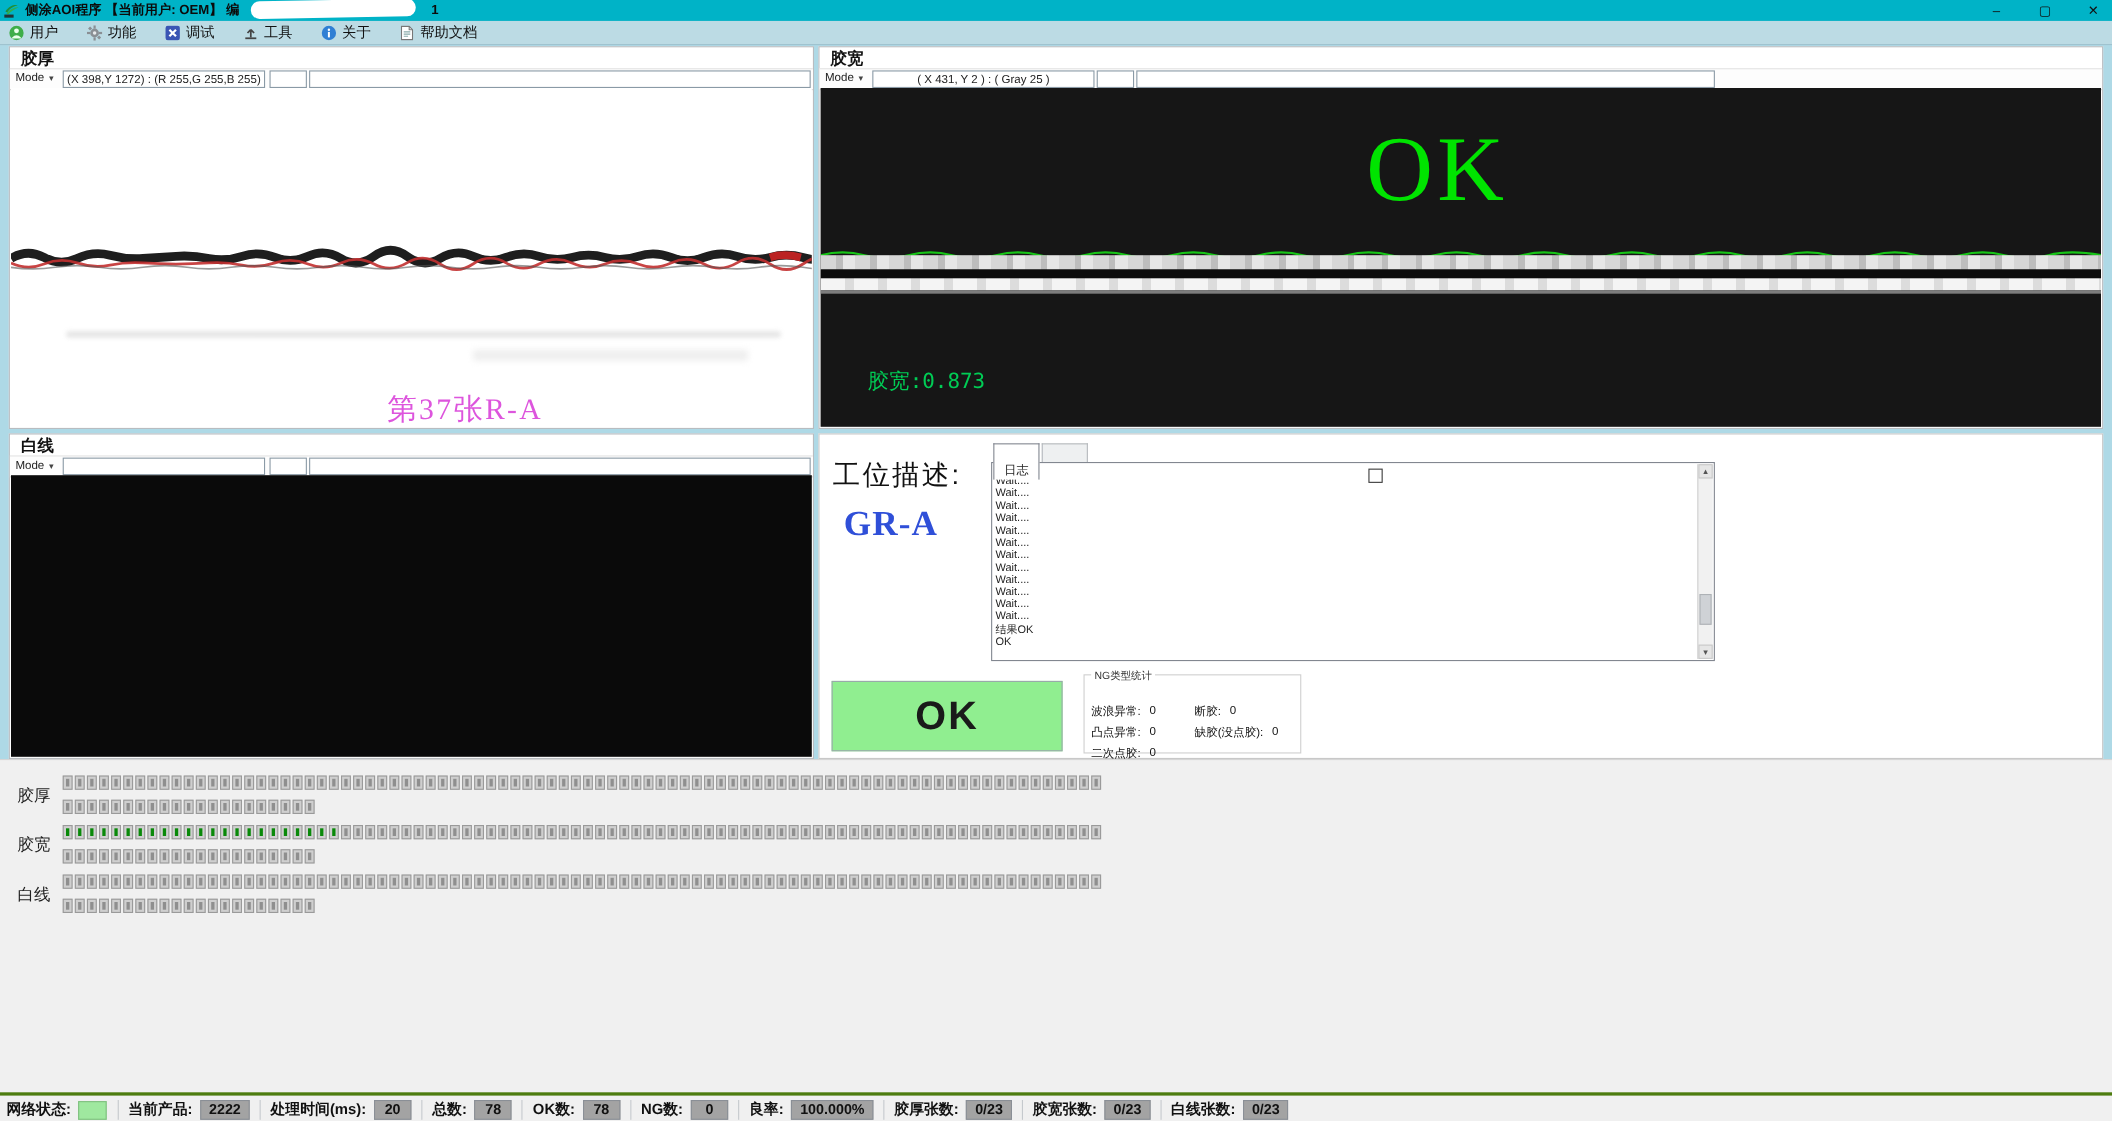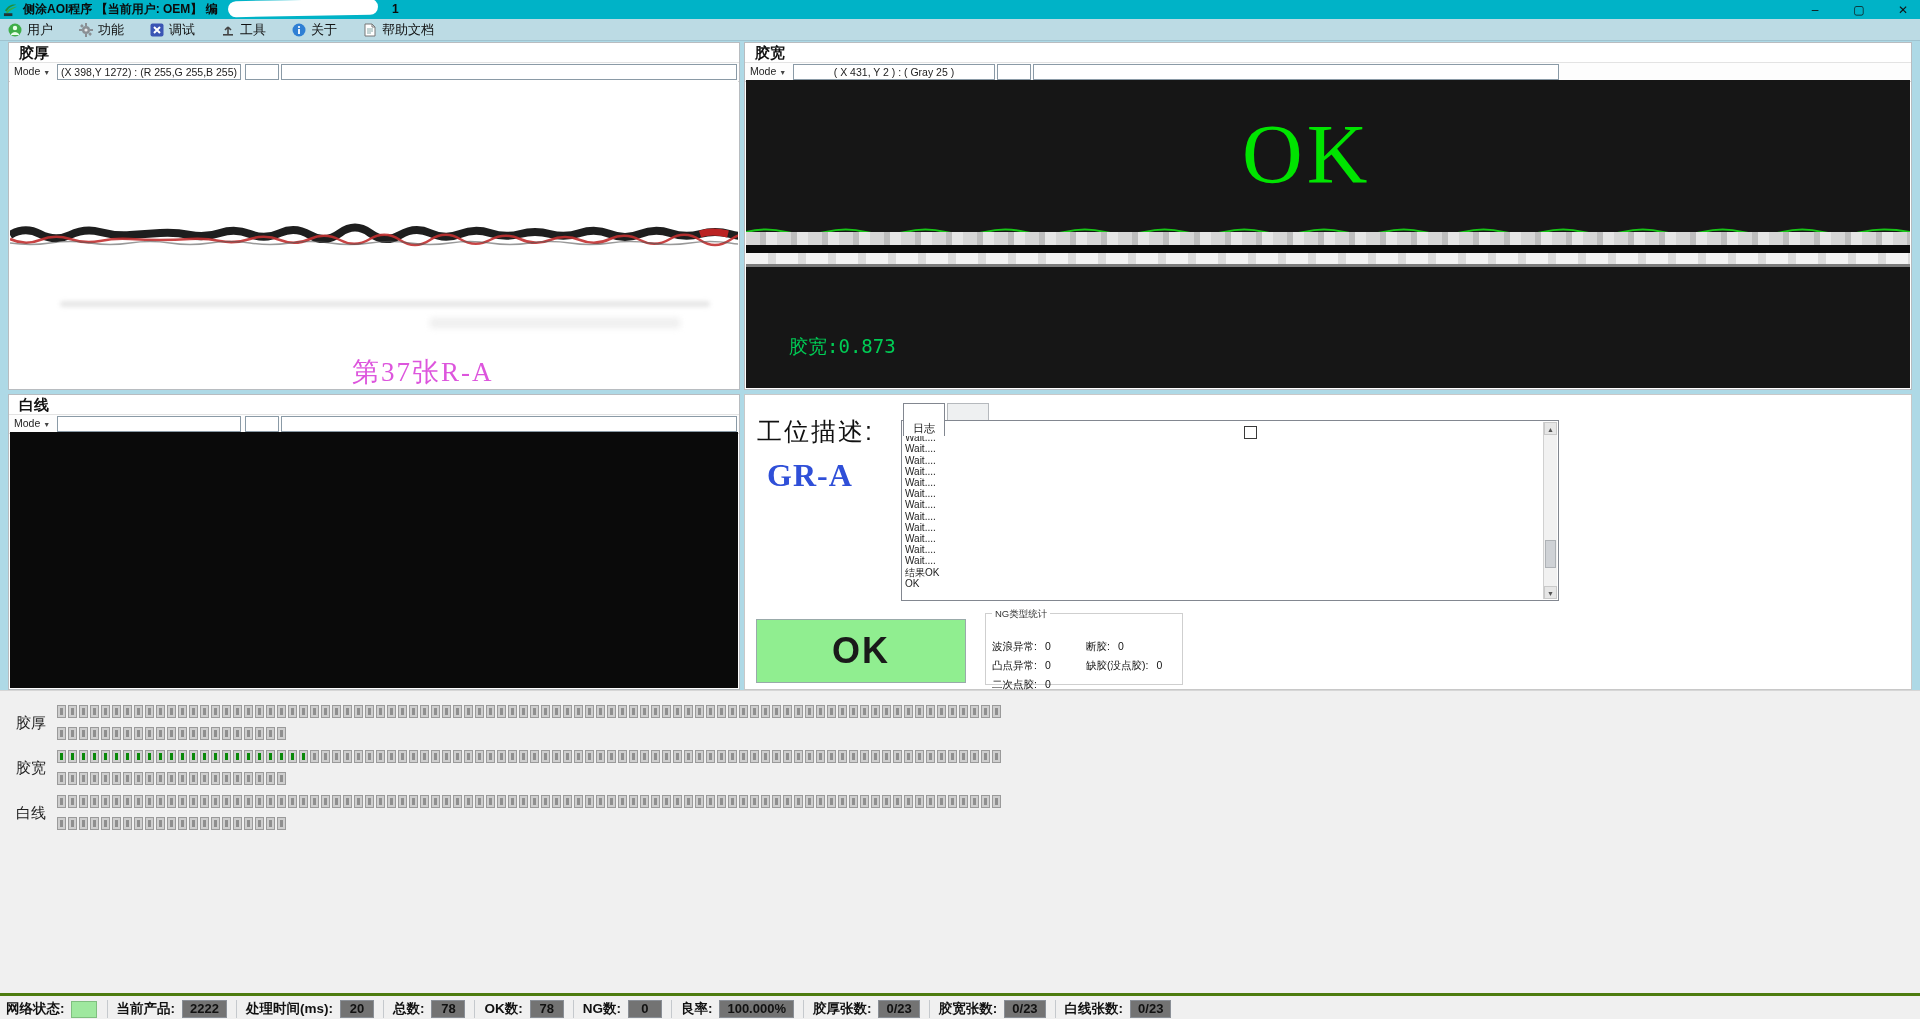--- a/index.html
+++ b/index.html
@@ -118,21 +118,21 @@
   .sq{width:9px;height:13px;background:#cfcfcf;border:1px solid #9a9a9a;box-sizing:border-box;position:relative;}
   .sq::after{content:"";position:absolute;left:2px;top:2px;right:2px;bottom:2px;background:#8f8f8f;}
   .sq.green::after{background:#098909;}
 
   
   #statusbar{left:0;top:993px;width:1920px;height:26px;background:#f0f0f0;border-top:3px solid #4d7c0f;
              display:flex;align-items:center;font-size:13.5px;font-weight:bold;color:#111;}
   #net-label{padding:0 6px 0 6px;}
   #net-chip{width:24px;height:15px;background:#9fe89f;border:1px solid #7fbf7f;margin-right:10px;}
   .sitem{display:flex;align-items:center;gap:7px;padding:0 9px;border-left:1px solid #c5c9cd;height:18px;white-space:nowrap;}
-  .sval{background:#737373;border:1px solid #8a8f96;padding:0 7px;font-weight:bold;min-width:18px;
+  .sval{background:#a3a3a3;border:1px solid #8a8f96;padding:0 7px;font-weight:bold;min-width:18px;
         text-align:center;font-size:13px;line-height:16px;}
 </style>
 </head>
 <body>
 
 <div id="titlebar" class="abs">
   <svg id="app-icon" viewBox="0 0 16 16">
     <path d="M2 9 C6 3 11 2 14 3 C10 4 6 6 4 10 Z" fill="#1f8f3a"></path>
     <path d="M3 11 C7 6 12 5 15 5 C11 7 7 9 5 12 Z" fill="#2fae4e"></path>
     <rect x="1" y="12" width="9" height="3" fill="#233"></rect>

